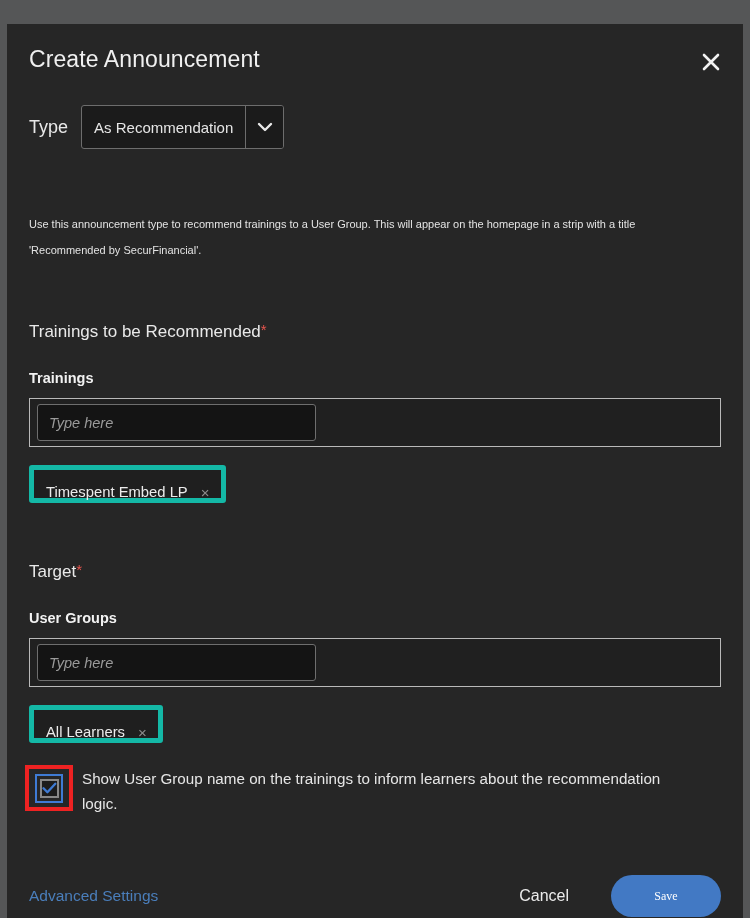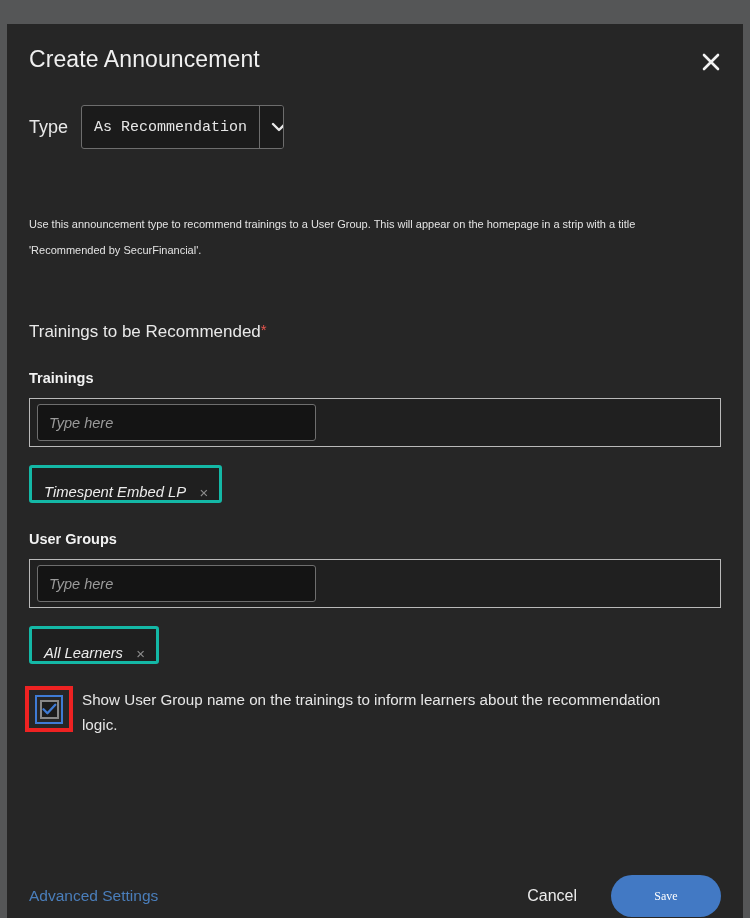--- a/index.html
+++ b/index.html
@@ -84,21 +84,20 @@
   }
   .select-wrap {
     display: flex;
     align-items: stretch;
     border: 1px solid #6d6d6d;
     border-radius: 3px;
     background: #1b1b1b;
     height: 44px;
     width: 203px;
     overflow: hidden;
-    font-family: Liberation Mono, monospace;
   }
   .select-value {
     flex: 1 1 auto;
     display: flex;
     align-items: center;
     padding: 0 12px;
     font-size: 15px;
     color: #e6e6e6;
     white-space: nowrap;
   }
@@ -173,26 +172,25 @@
   }
 
   
   .chip-row { margin-top: 18px; display: flex; gap: 10px; }
   .chip {
     display: inline-flex;
     align-items: center;
     gap: 13px;
     height: 38px;
     padding: 16px 11px 0 12px;
-    border: 3px solid #14b8a6;
+    border: 5px solid #14b8a6;
     border-radius: 3px;
     background: #1f1f1f;
     font-size: 14.8px;
     color: #ececec;
-    font-style: italic;
   }
   .chip-remove {
     color: #8d8d8d;
     font-size: 15px;
     cursor: pointer;
     line-height: 1;
     user-select: none;
   }
 
   
@@ -252,21 +250,21 @@
   #advanced-settings {
     font-size: 15.5px;
     color: #4a7ebb;
     cursor: pointer;
     text-decoration: none;
   }
   .footer-right {
     margin-left: auto;
     display: flex;
     align-items: center;
-    gap: 20px;
+    gap: 28px;
   }
   #cancel-button {
     background: transparent;
     border: none;
     color: #ececec;
     font-size: 16px;
     cursor: pointer;
     padding: 8px 14px;
     font-family: "Liberation Sans", sans-serif;
   }
@@ -325,20 +323,23 @@
         <input class="token-input" type="text" placeholder="Type here" style="">
       </div>
 
       <div class="chip-row">
         <span class="chip">
           <span>Timespent Embed LP</span>
           <span class="chip-remove">×</span>
         </span>
       </div>
 
+      <div class="section-title">
+        <span>Target</span><span class="req-star">*</span>
+      </div>
 
       <div class="field-label">User Groups</div>
 
       <div class="token-box">
         <input class="token-input" type="text" placeholder="Type here" style="">
       </div>
 
       <div class="chip-row">
         <span class="chip">
           <span>All Learners</span>

